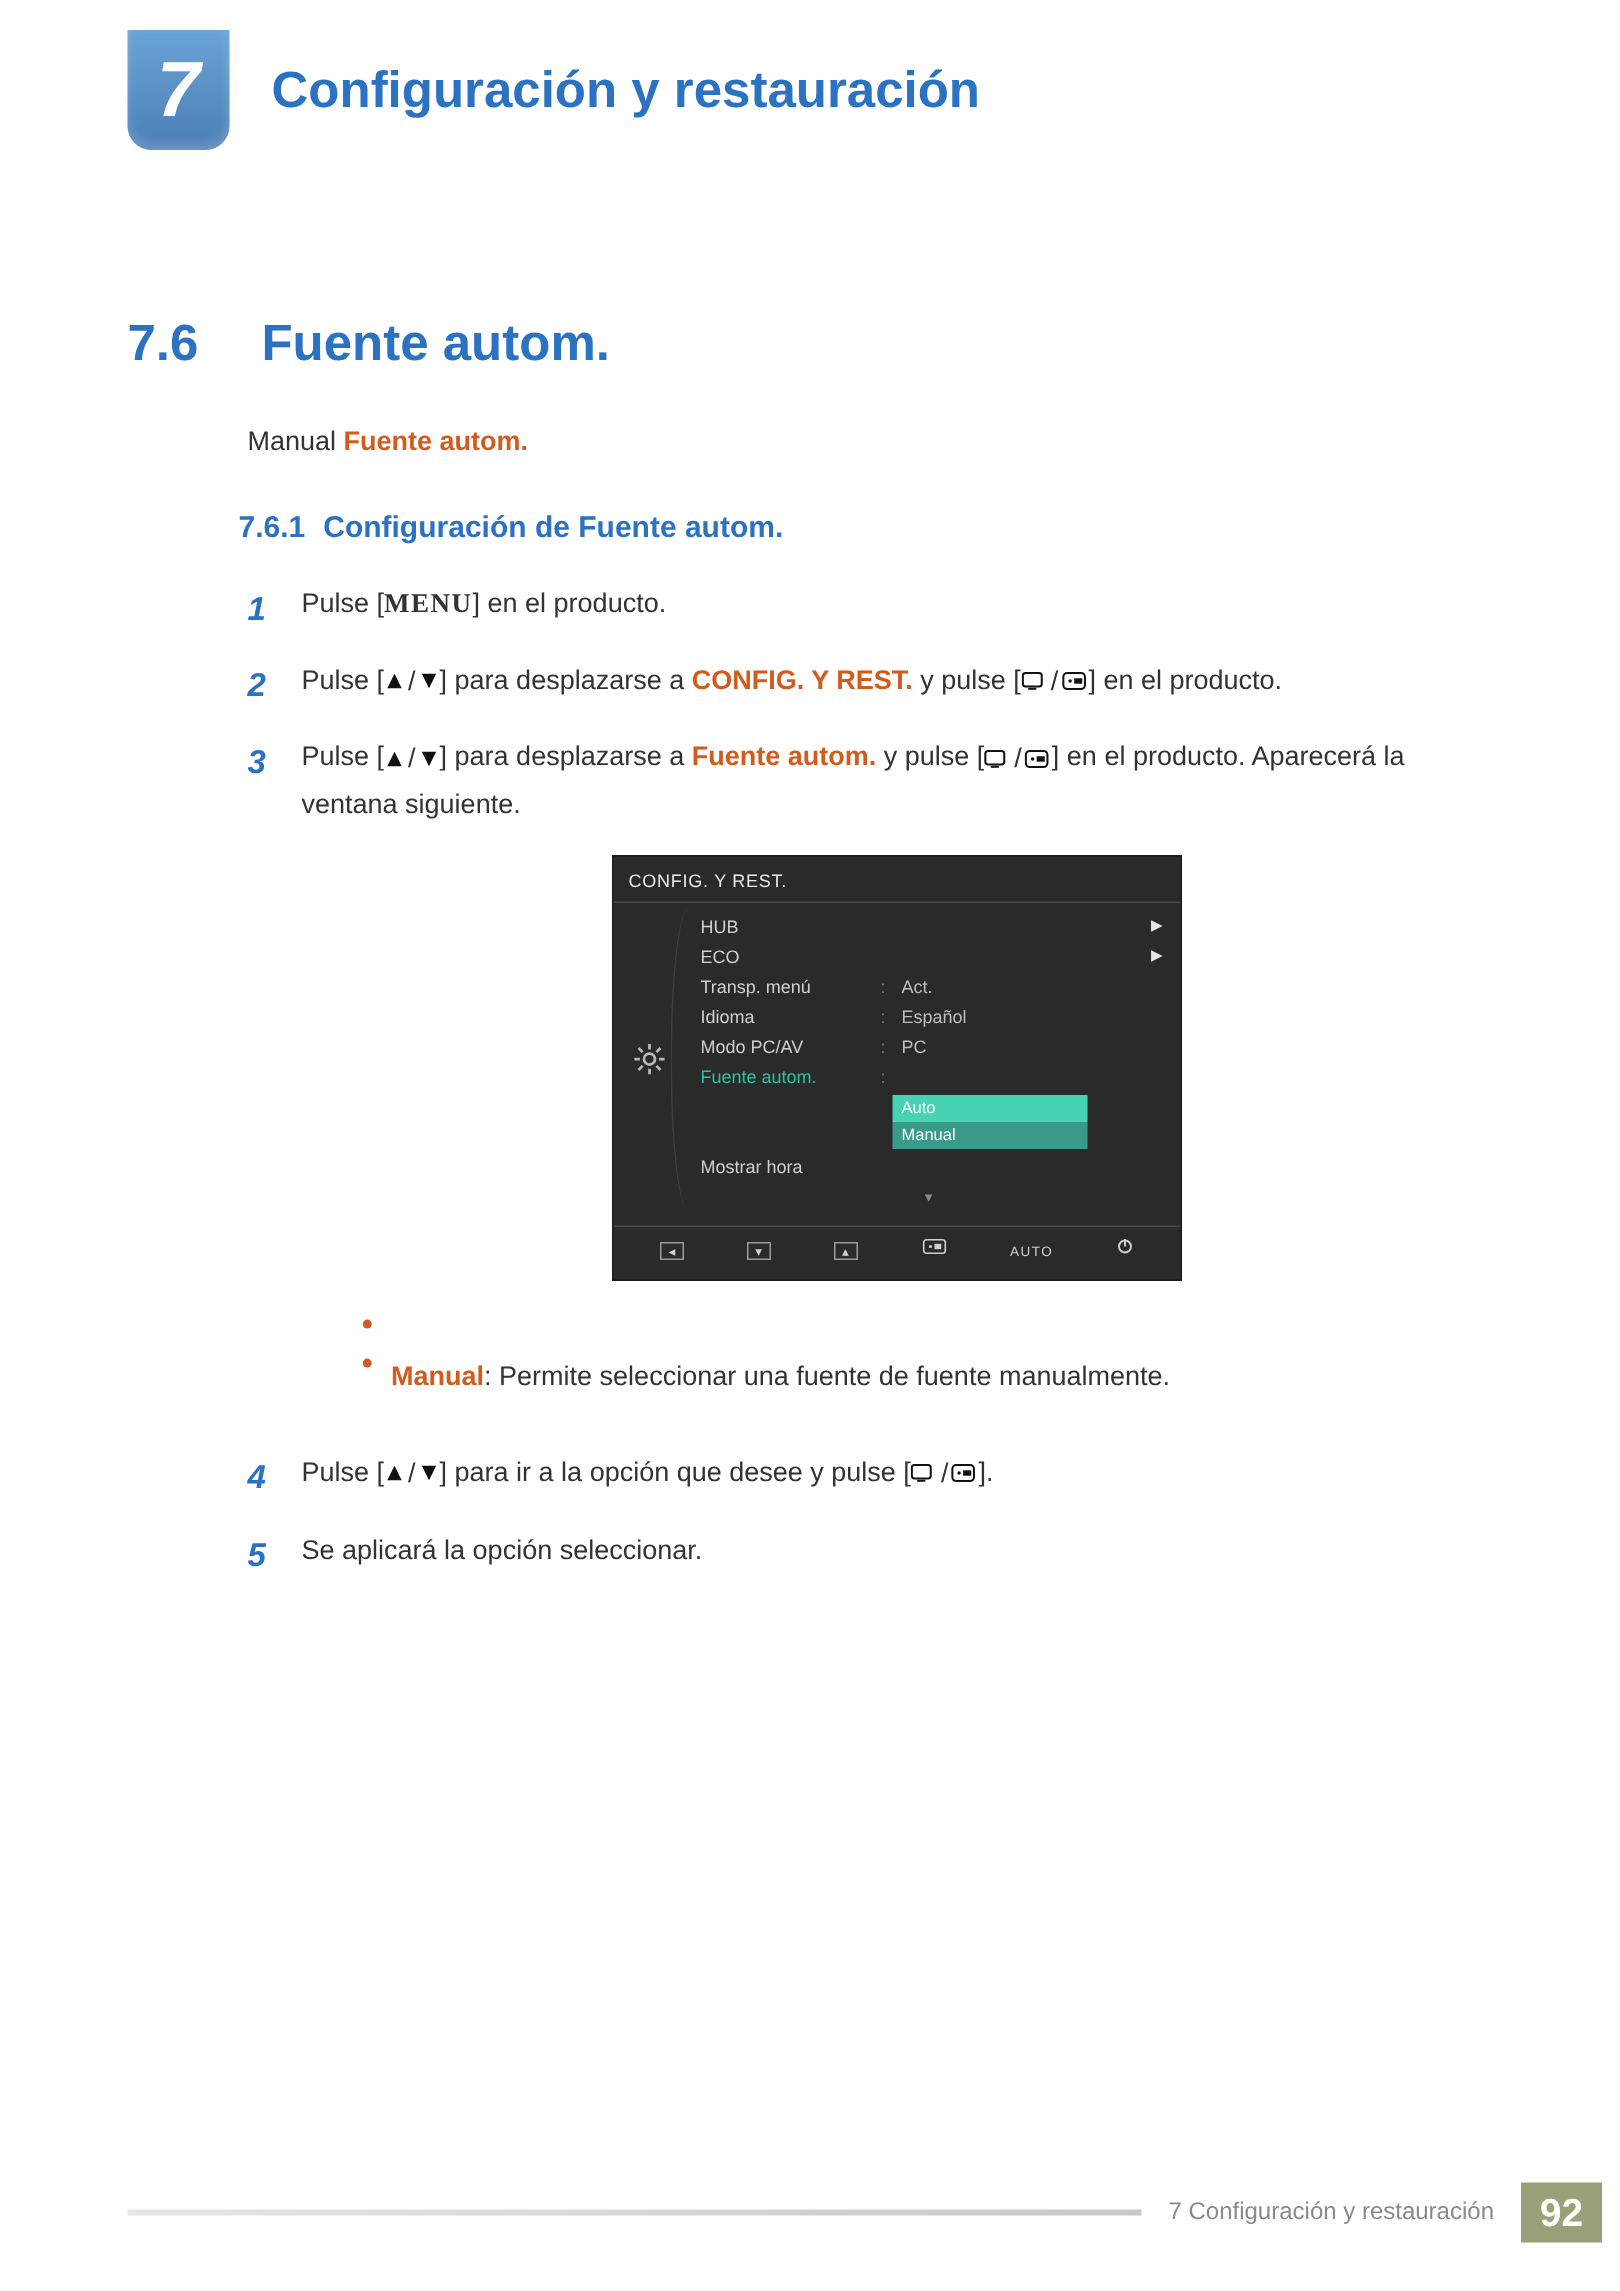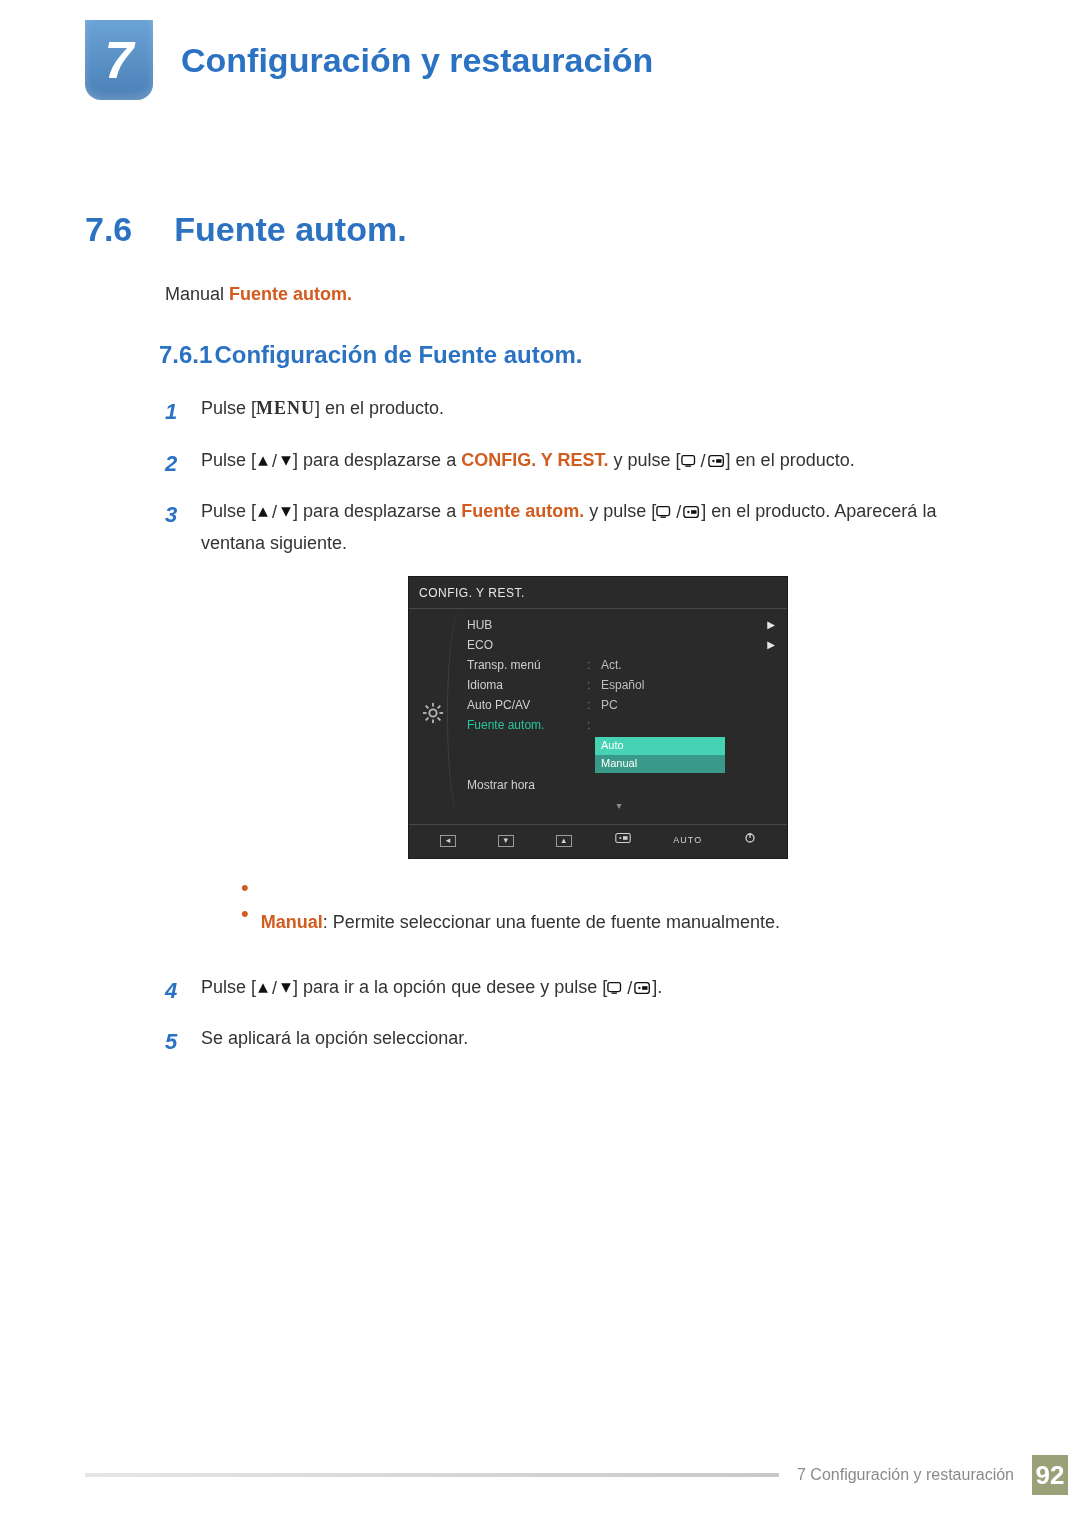--- a/index.html
+++ b/index.html
@@ -48,23 +48,23 @@
   .content {
     margin: 30px 85px 0 165px;
     line-height: 1.7;
   }
   .intro { margin-bottom: 25px; }
   .sub-head {
     margin-left:-6px;
     margin-bottom: 18px;
     color:#2b72c3;
     font-weight:bold;
-    font-size:24px;
+    font-size:20px;
     display:flex;
-    gap:2px;
+    gap:12px;
   }
   .step { display:flex; gap:18px; margin-bottom: 14px; }
   .step-num { color:#2b72c3; font-style: italic; font-size: 22px; font-weight: bold; width:18px; flex:0 0 18px;}
   .step-body { flex:1; }
   .menu-label { font-family: "Times New Roman", serif; font-weight: bold; letter-spacing:1px;}
   .accent { color:#d25b1e; font-weight:bold;}
   .icon-group { display:inline-flex; align-items:center; gap:2px; vertical-align: middle;}
   svg.tri { width:14px;height:12px; }
   svg.srcicon{ width:18px;height:14px;}
   .osd-wrap{ display:flex; justify-content:center; margin: 18px 0 22px 0;}
@@ -156,21 +156,21 @@
     flex:1;
     height:4px;
     background:linear-gradient(to right, #e6e6e6 0%, #c8c8c8 100%);
   }
   .footer-label{
     color:#8a8a8a;
     font-size:16px;
     padding: 0 18px 0 18px;
   }
   .footer-page{
-    width:36px;height:40px;
+    width:54px;height:40px;
     background:#9aa077;
     color:#fff;
     font-size:26px;
     font-weight:bold;
     display:flex;align-items:center;justify-content:center;
     margin-right:0;
   }
 </style>
 </head>
 <body>
@@ -286,21 +286,21 @@
                   <span class="label">Transp. menú</span>
                   <span class="colon">:</span>
                   <span class="val">Act.</span>
                 </div>
               <div class="osd-row">
                   <span class="label">Idioma</span>
                   <span class="colon">:</span>
                   <span class="val">Español</span>
                 </div>
               <div class="osd-row">
-                  <span class="label">Auto PC/AV</span>
+                  <span class="label">Modo PC/AV</span>
                   <span class="colon">:</span>
                   <span class="val">PC</span>
                 </div>
               <div class="osd-row highlight">
                   <span class="label">Fuente autom.</span>
                   <span class="colon">:</span>
                 </div>
               <div class="osd-drop">
                 <div class="opt sel">Auto</div>
                 <div class="opt">Manual</div>

